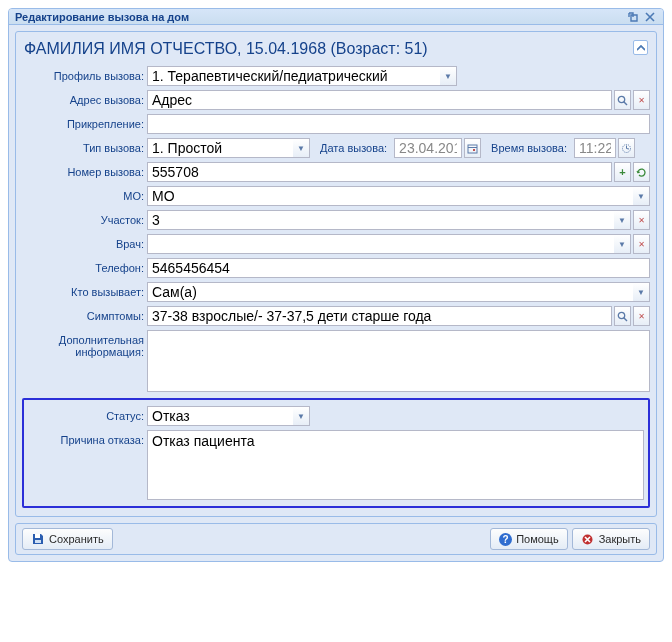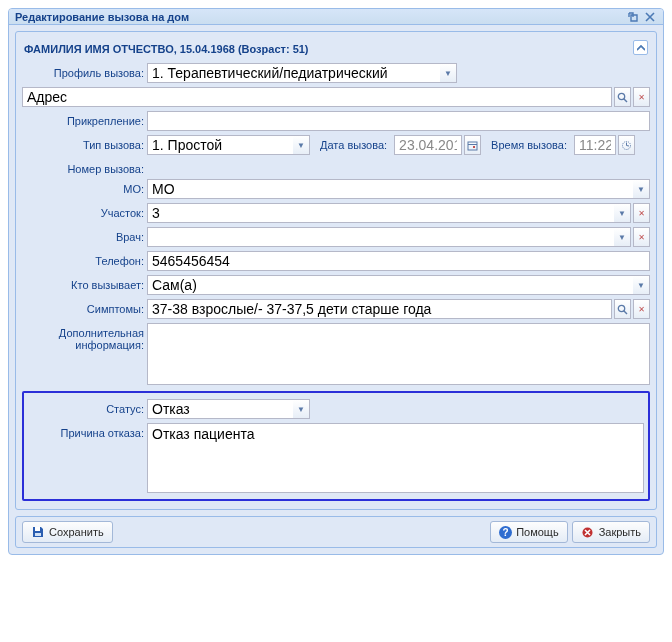--- a/index.html
+++ b/index.html
@@ -40,24 +40,24 @@
   }
   .panel {
     margin: 6px;
     border: 1px solid #99bbe8;
     border-radius: 3px;
     background: #dfe8f6;
     padding: 6px 6px 8px 6px;
   }
   .panel-header {
     display: flex;
-    align-items: flex-end;
+    align-items: flex-start;
     color: #15428b;
-    font-weight: bold;
-    font-size: 11px;
+    font-weight: normal;
+    font-size: 16px;
     padding: 2px 2px 8px 2px;
   }
   .panel-header .spacer { flex: 1; }
   .collapse-tool {
     width: 15px; height: 15px;
     border: 1px solid #99bbe8;
     border-radius: 2px;
     background: #fff;
     display: flex; align-items: center; justify-content: center;
     color: #4c7ab5;
@@ -198,20 +198,21 @@
       <div class="form-label">Профиль вызова:</div>
       <div class="form-field">
         <div class="combo-wrap" style="width:310px;">
           <input class="input" style="width: 293px;" value="1. Терапевтический/педиатрический">
           <div class="trigger left-open">▼</div>
         </div>
       </div>
     </div>
 
     <div class="form-row">
+      <div class="form-label">Адрес вызова:</div>
       <div class="form-field">
         <input class="input" style="flex: 1 1 0%;" value="Адрес">
         <div class="trigger">
           <svg width="11" height="11" viewBox="0 0 11 11">
               <circle cx="4.5" cy="4.5" r="3.2" stroke="#5b7aa8" stroke-width="1.3" fill="none"></circle>
               <line x1="7" y1="7" x2="10" y2="10" stroke="#5b7aa8" stroke-width="1.4"></line>
             </svg>
         </div>
         <div class="trigger" style="color:#c05050;">✕</div>
       </div>
@@ -247,20 +248,30 @@
               <circle cx="5.5" cy="5.5" r="4" stroke="#5b7aa8" fill="none" stroke-dasharray="1 1"></circle>
               <line x1="5.5" y1="5.5" x2="5.5" y2="2.5" stroke="#5b7aa8"></line>
               <line x1="5.5" y1="5.5" x2="8" y2="6" stroke="#5b7aa8"></line>
             </svg>
         </div>
       </div>
     </div>
 
     <div class="form-row">
       <div class="form-label">Номер вызова:</div>
+      <div class="form-field">
+        <input class="input" style="flex: 1 1 0%;" value="555708">
+        <div class="trigger" style="color:#3a8a3a;font-weight:bold;font-size:11px;">+</div>
+        <div class="trigger">
+          <svg width="11" height="11" viewBox="0 0 11 11">
+              <path d="M2 5.5 A3.5 3.5 0 1 1 3 8" stroke="#3a8a3a" stroke-width="1.3" fill="none"></path>
+              <path d="M1 4 L2 5.8 L3.8 5" stroke="#3a8a3a" stroke-width="1.2" fill="none"></path>
+            </svg>
+        </div>
+      </div>
     </div>
 
     <div class="form-row">
       <div class="form-label">МО:</div>
       <div class="form-field">
         <div class="combo-wrap" style="flex:1;">
           <input class="input" style="flex: 1 1 0%;" value="МО">
           <div class="trigger left-open">▼</div>
         </div>
       </div>

